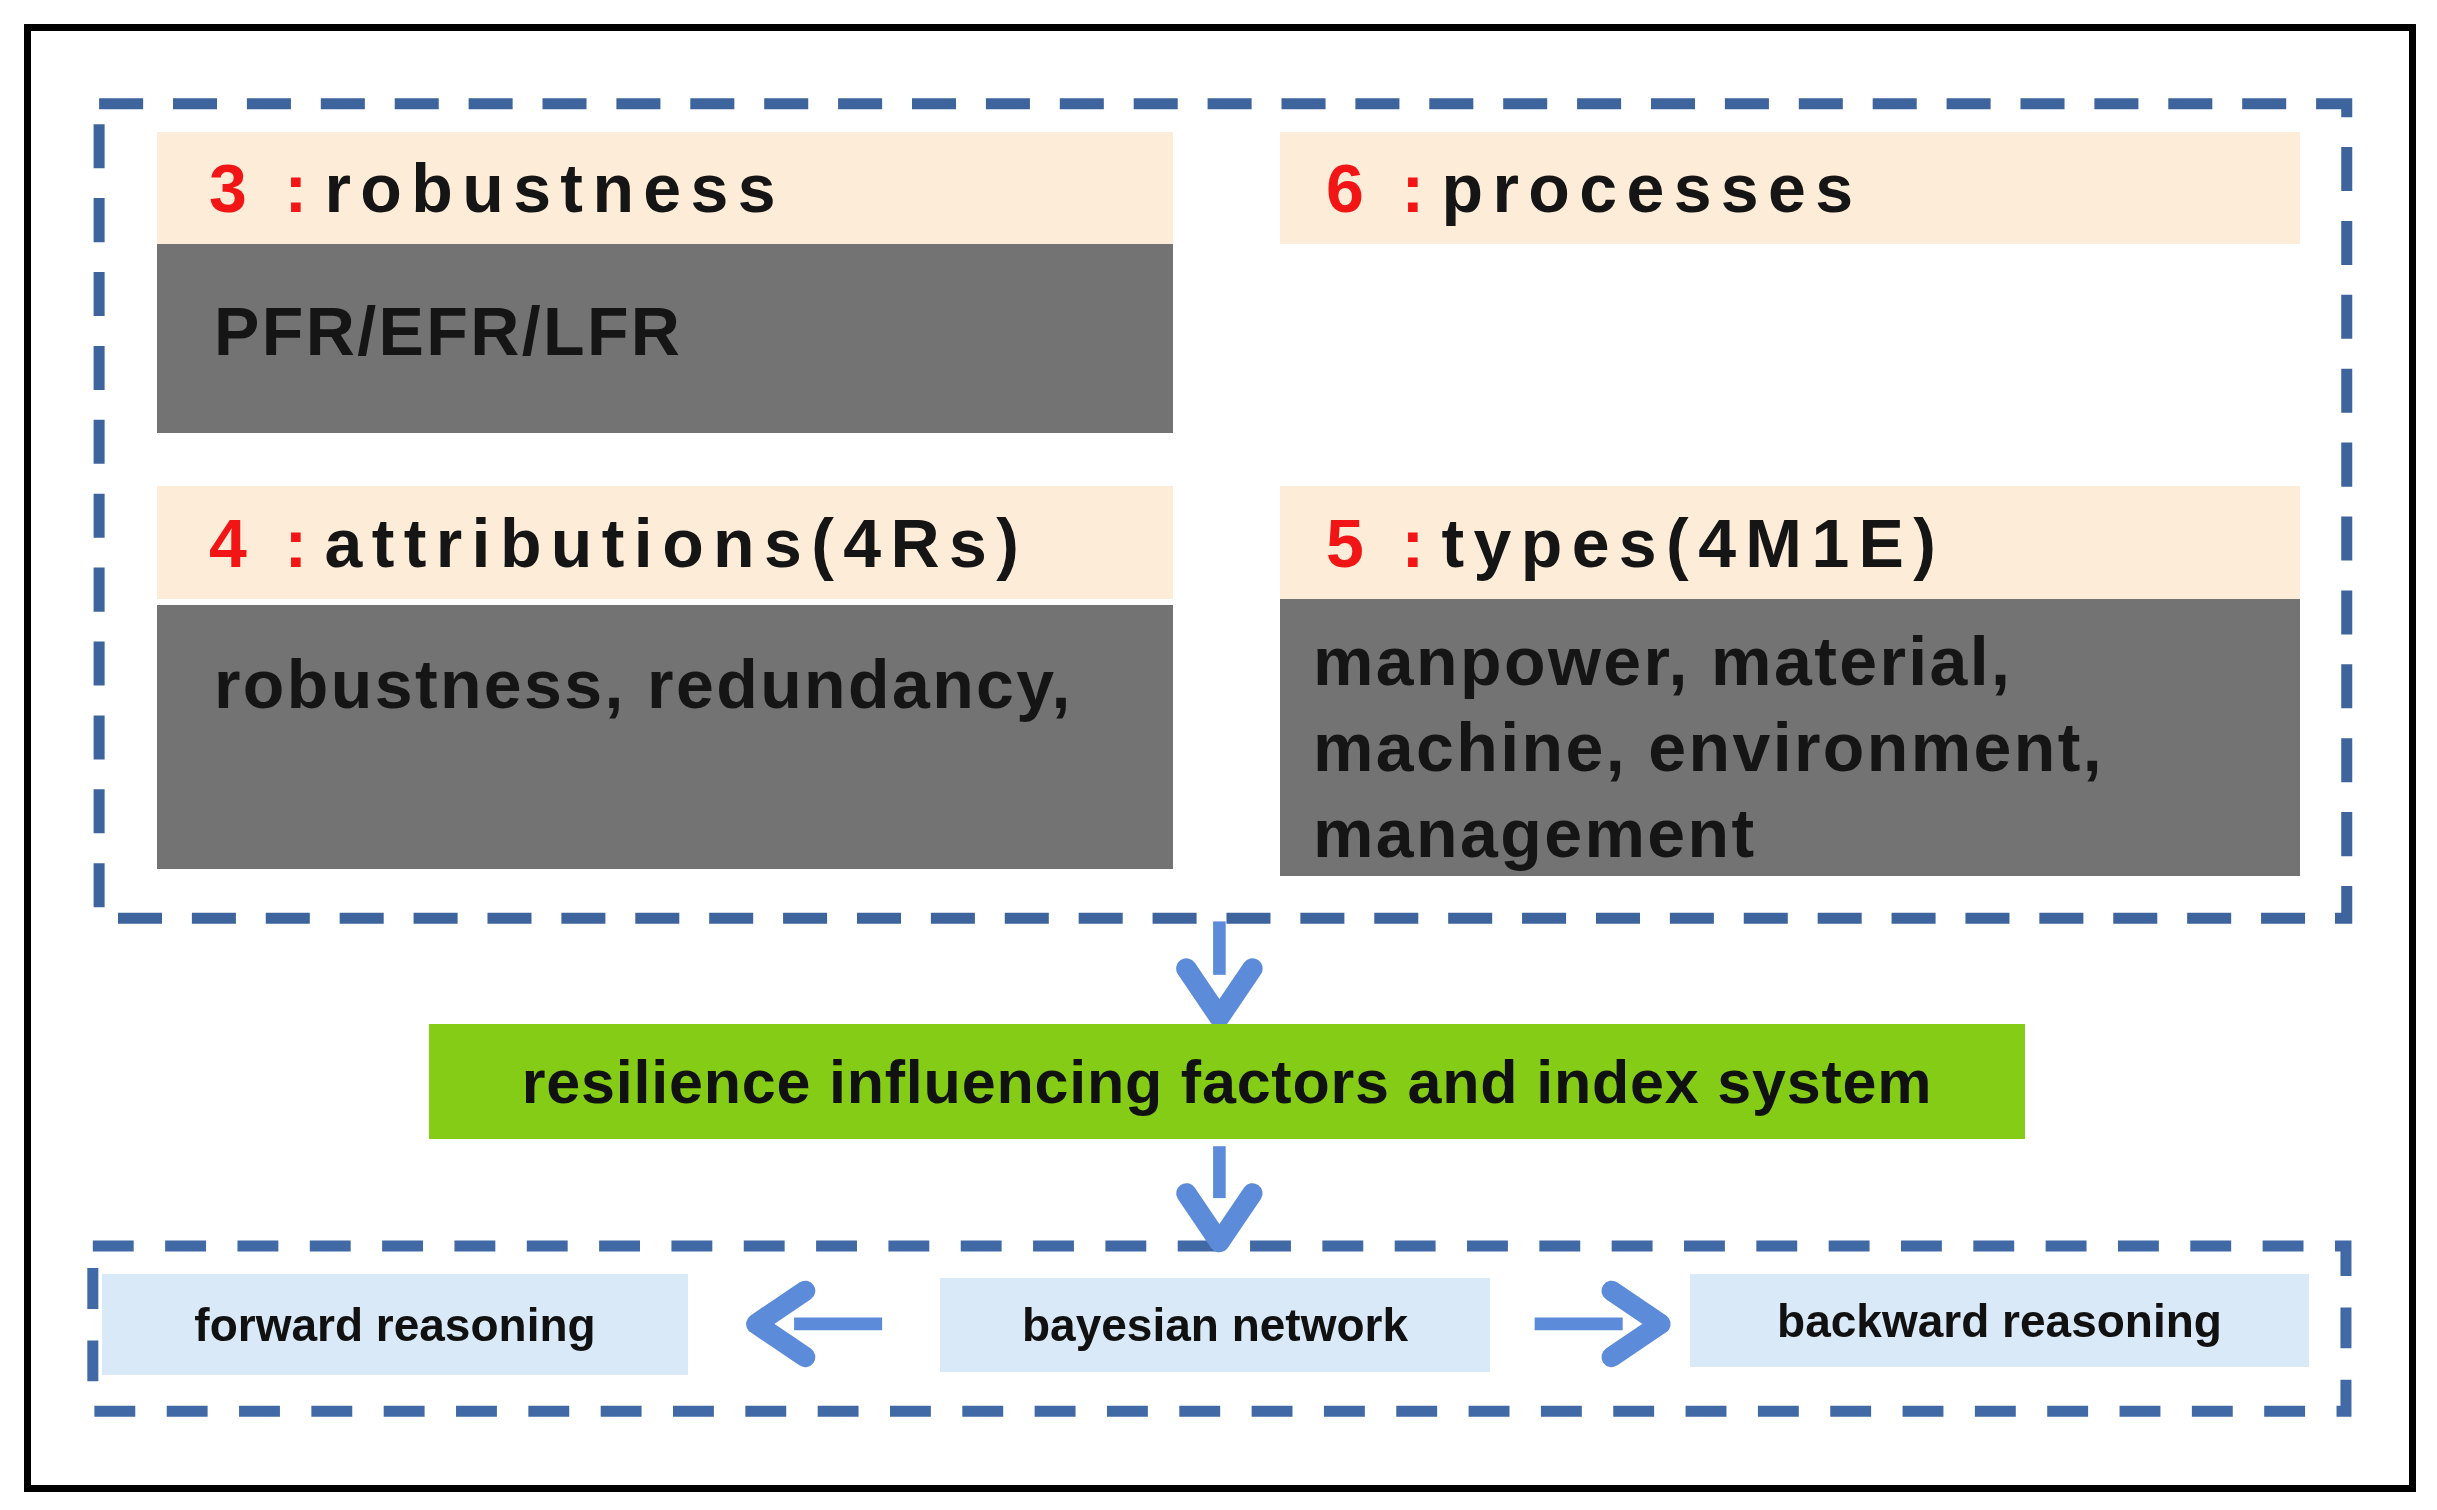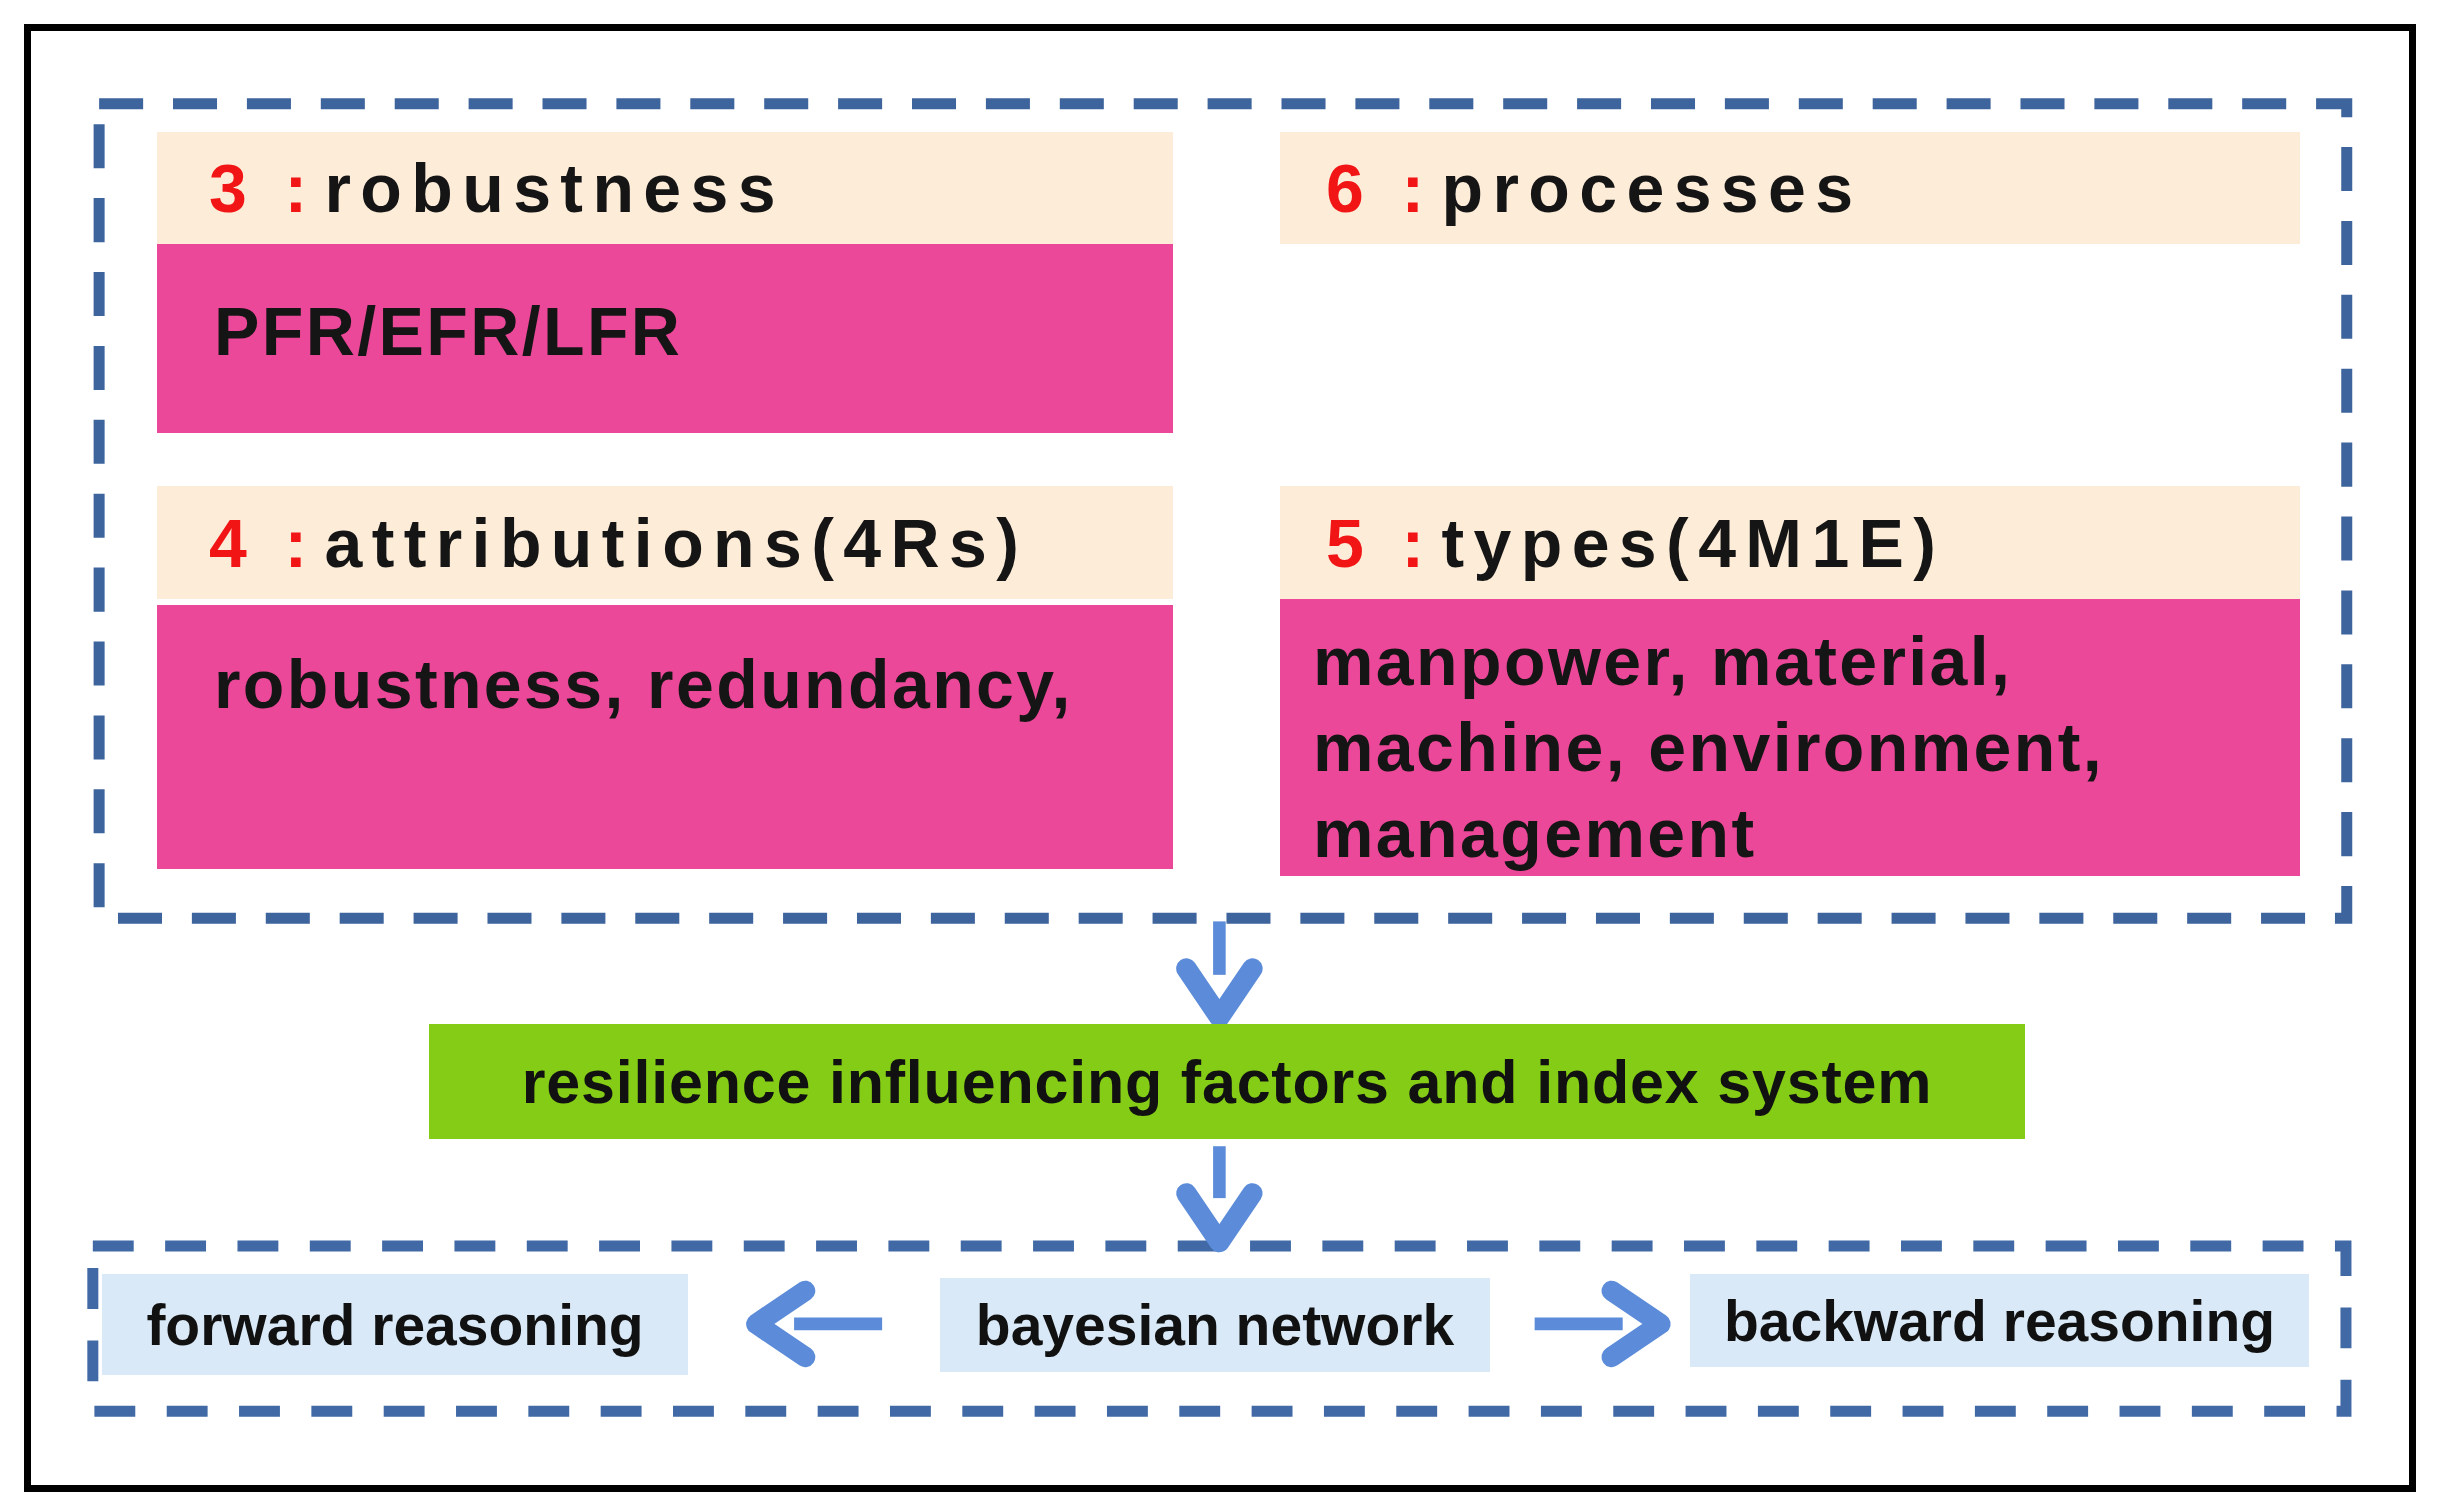--- a/index.html
+++ b/index.html
@@ -27,21 +27,21 @@
     background:#fcecd8;
     color:#151515;
     font-size:68px;
     font-weight:bold;
     letter-spacing:9.4px;
     display:flex;
     align-items:center;
   }
   .hdr .num{color:#f11515; margin-right:7.9px;}
   .bod{
-    background:#ec4899;
+    background:#737373;
     color:#151515;
     font-size:68px;
     font-weight:bold;
     letter-spacing:2.4px;
   }
   .bod .ln{line-height:97px;}
   
   .b3h{left:157px; top:132px; width:1016px; height:112px; padding-left:52px;}
   .b3b{left:157px; top:244px; width:1016px; height:189px; padding:39px 0 0 57px;}
   
@@ -61,21 +61,21 @@
     color:#111111;
     font-size:61px;
     font-weight:bold;
     letter-spacing:0.8px;
     display:flex; align-items:center; justify-content:center;
   }
   
   .bot{
     background:#d9e9f7;
     color:#111111;
-    font-size:57px;
+    font-size:46px;
     font-weight:bold;
     display:flex; align-items:center; justify-content:center;
   }
   .fwd{left:102px;  top:1274px; width:586px; height:101px;}
   .bay{left:940px; top:1278px; width:550px; height:94px;}
   .bwd{left:1690px; top:1274px; width:619px; height:93px;}
 </style>
 </head>
 <body>
 

